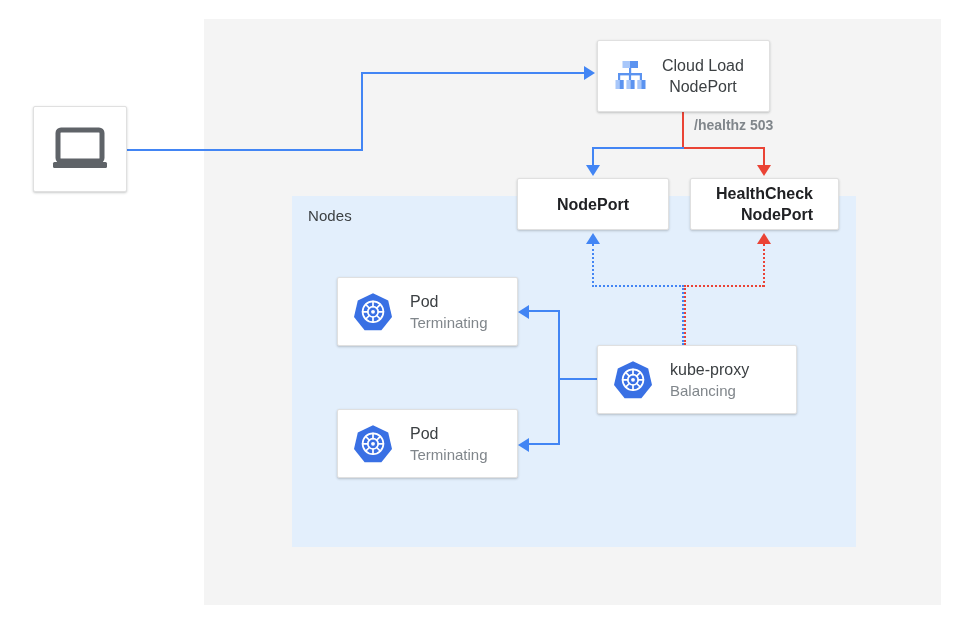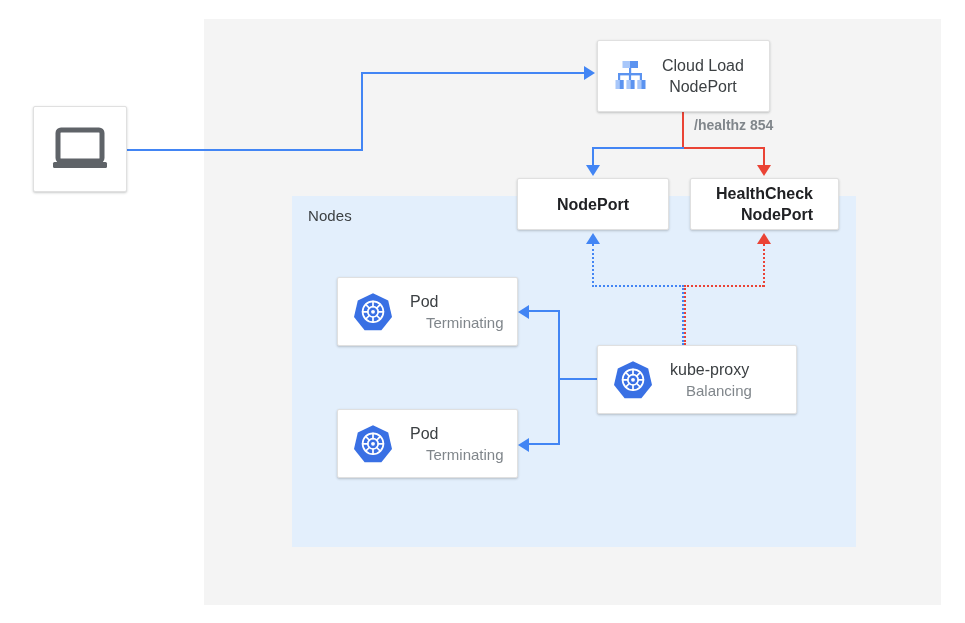--- a/index.html
+++ b/index.html
@@ -56,21 +56,20 @@
     font-size: 16px;
     color: #3c4043;
     line-height: 21px;
     white-space: nowrap;
   }
   .card-sub {
     font-size: 15px;
     color: #80868b;
     line-height: 21px;
     white-space: nowrap;
-    margin-left: 16px;
   }
   .card-strong {
     font-size: 16px;
     font-weight: bold;
     color: #202124;
     line-height: 21px;
     text-align: center;
     white-space: nowrap;
   }
 
@@ -133,21 +132,21 @@
 
   <div class="ln red v abs" style="left:682px; top:112px; height:37px;"></div>
   <div class="ln red h abs" style="left:682px; top:147px; width:83px;"></div>
   <div class="ln red v abs" style="left:763px; top:147px; height:20px;"></div>
   <div class="arrow down redx abs" style="left:757px; top:165px;"></div>
 
   <div class="ln h abs" style="left:592px; top:147px; width:92px;"></div>
   <div class="ln v abs" style="left:592px; top:147px; height:20px;"></div>
   <div class="arrow down abs" style="left:586px; top:165px;"></div>
 
-  <div class="abs" id="healthz-label">/healthz 854</div>
+  <div class="abs" id="healthz-label">/healthz 503</div>
 
   <div class="dt v abs" style="left:682px; top:285px; height:60px;"></div>
   <div class="dt v redl abs" style="left:684px; top:285px; height:60px;"></div>
 
   <div class="dt h abs" style="left:592px; top:285px; width:92px;"></div>
   <div class="dt v abs" style="left:592px; top:244px; height:43px;"></div>
   <div class="arrow up abs" style="left:586px; top:233px;"></div>
 
   <div class="dt h redl abs" style="left:684px; top:285px; width:80px;"></div>
   <div class="dt v redl abs" style="left:763px; top:244px; height:43px;"></div>

